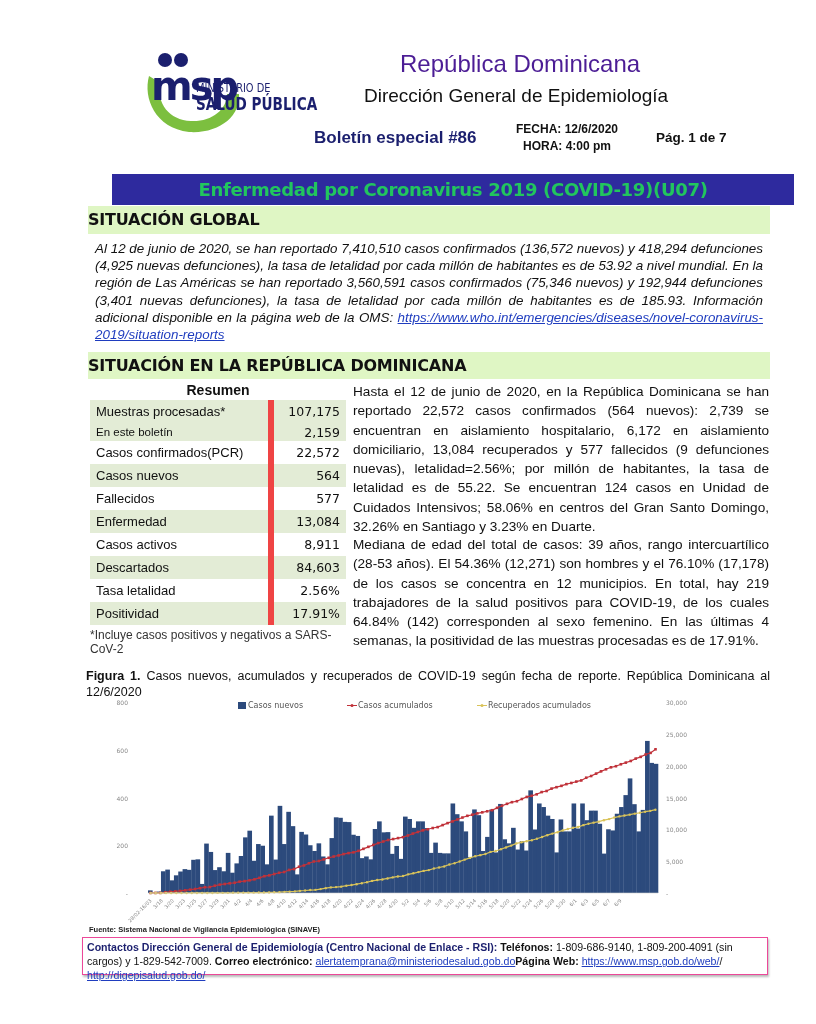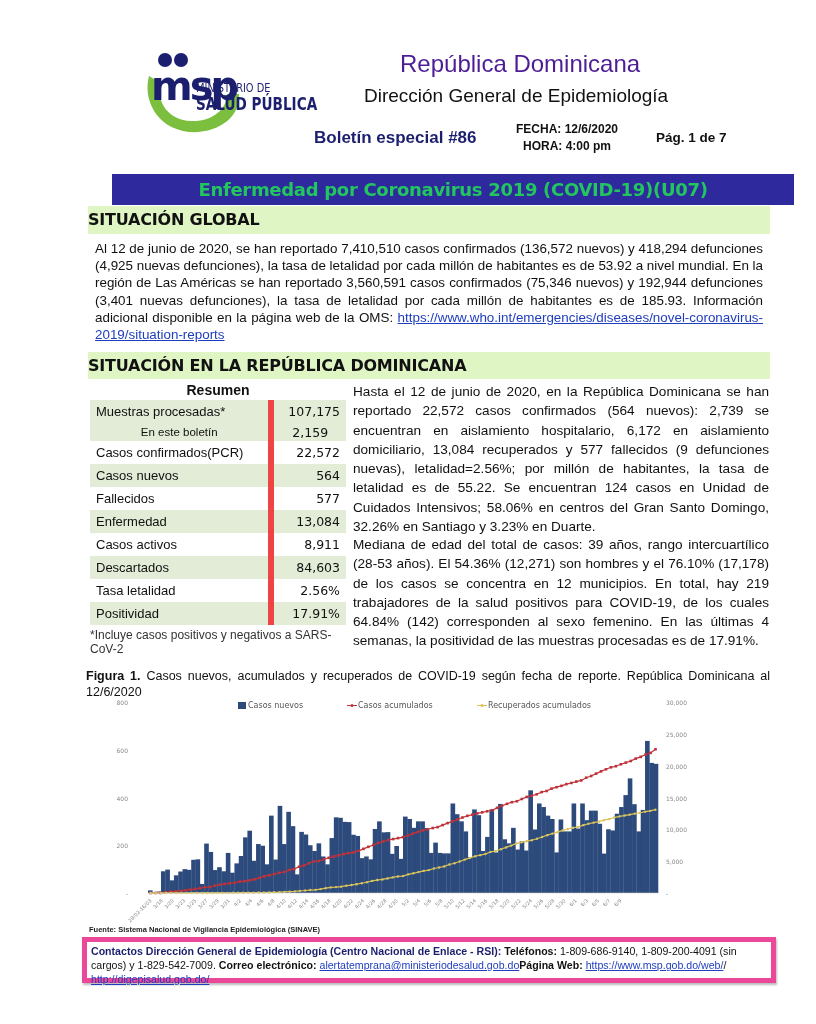--- a/index.html
+++ b/index.html
@@ -8,38 +8,38 @@
   .logo-text{position:absolute;left:196px;top:82px;font-family:"DejaVu Sans",sans-serif;color:#1b1f6e;line-height:1;}
   .logo-text .l1{font-size:12px;letter-spacing:0;transform:scaleX(.82);transform-origin:left;display:block;}
   .logo-text .l2{font-size:17px;font-weight:bold;transform:scaleX(.8);transform-origin:left;display:block;margin-top:2px;}
   .h-country{position:absolute;left:400px;top:50px;font-size:24px;color:#4c1d95;}
   .h-dept{position:absolute;left:364px;top:85px;font-size:19px;color:#111;}
   .h-bulletin{position:absolute;left:314px;top:128px;font-size:17px;font-weight:bold;color:#1b1f6e;}
   .h-date{position:absolute;left:508px;top:121px;font-size:12px;font-weight:bold;text-align:center;line-height:17px;width:118px;}
   .h-page{position:absolute;left:656px;top:130px;font-size:13.5px;font-weight:bold;}
   .band-title{position:absolute;left:88px;top:174px;width:682px;height:31px;background:#2e2a9e;color:#22c55e;font-family:"DejaVu Sans",sans-serif;font-weight:bold;font-size:18px;text-align:center;line-height:31px;letter-spacing:-.3px;margin-left:24px;}
   .band-green{position:absolute;left:88px;width:682px;height:28px;background:#dff6c4;font-family:"DejaVu Sans",sans-serif;font-weight:bold;font-size:16px;text-align:left;line-height:28px;color:#111;letter-spacing:-.2px;}
-  .p-global{position:absolute;left:95px;top:240px;width:668px;font-size:13.4px;line-height:17.2px;text-align:justify;color:#111;}
+  .p-global{position:absolute;left:95px;top:240px;width:668px;font-size:13.4px;line-height:17.2px;text-align:justify;color:#111;font-style:italic;}
   .p-global a{color:#1f3dbf;text-decoration:underline;}
   .summary{position:absolute;left:90px;top:380px;width:256px;}
   .summary .cap{text-align:center;font-weight:bold;font-size:14px;height:20px;line-height:20px;}
   .summary table{border-collapse:collapse;width:100%;font-size:13px;}
   .summary td{padding:0 6px;height:23px;}
   .summary td.v{text-align:right;border-left:6px solid #ef4444;font-family:"DejaVu Sans",sans-serif;font-size:12.5px;}
   .summary td.k{font-weight:normal;}
   .summary tr.g td{background:#e3ecd6;}
-  .summary tr.sub td{height:18px;text-align:center;}
+  .summary tr.sub td{height:18px;}
   .summary tr.sub td.k{font-size:11.5px;}
   .summary .note{font-size:12px;color:#333;margin-top:3px;}
   .p-dr{position:absolute;left:353px;top:382px;width:416px;font-size:13.6px;line-height:19.3px;text-align:justify;}
   .p-dr2{position:absolute;left:353px;top:535px;width:416px;font-size:13.6px;line-height:19.3px;text-align:justify;}
   .fig-cap{position:absolute;left:86px;top:668px;width:684px;font-size:12.5px;line-height:16px;text-align:justify;}
   .chart{position:absolute;left:86px;top:690px;width:700px;height:240px;}
   .source{position:absolute;left:89px;top:925px;font-size:7.5px;font-weight:bold;color:#222;}
-  .contact{position:absolute;left:82px;top:937px;width:676px;height:32px;border:5px solid #ec4899;box-shadow:1px 2px 2px #bbb;padding:2px 4px;font-size:10.6px;line-height:14px;color:#111;}
+  .contact{position:absolute;left:82px;top:937px;width:676px;height:32px;border:1px solid #ec4899;box-shadow:1px 2px 2px #bbb;padding:2px 4px;font-size:10.6px;line-height:14px;color:#111;}
   .contact .b{font-weight:bold;color:#1b1f6e;}
   .contact .bb{font-weight:bold;}
   .contact a{color:#1f3dbf;text-decoration:underline;}
 </style>
 </head>
 <body>
 
 <div class="logo">
   <svg width="110" height="86" viewBox="0 0 110 86">
     <path d="M8 28 C2 50,14 80,48 84 C78 86,100 68,98 46 L86 46 C86 62,70 74,50 73 C28 72,16 56,18 34 Z" fill="#7cbf3f"></path>

